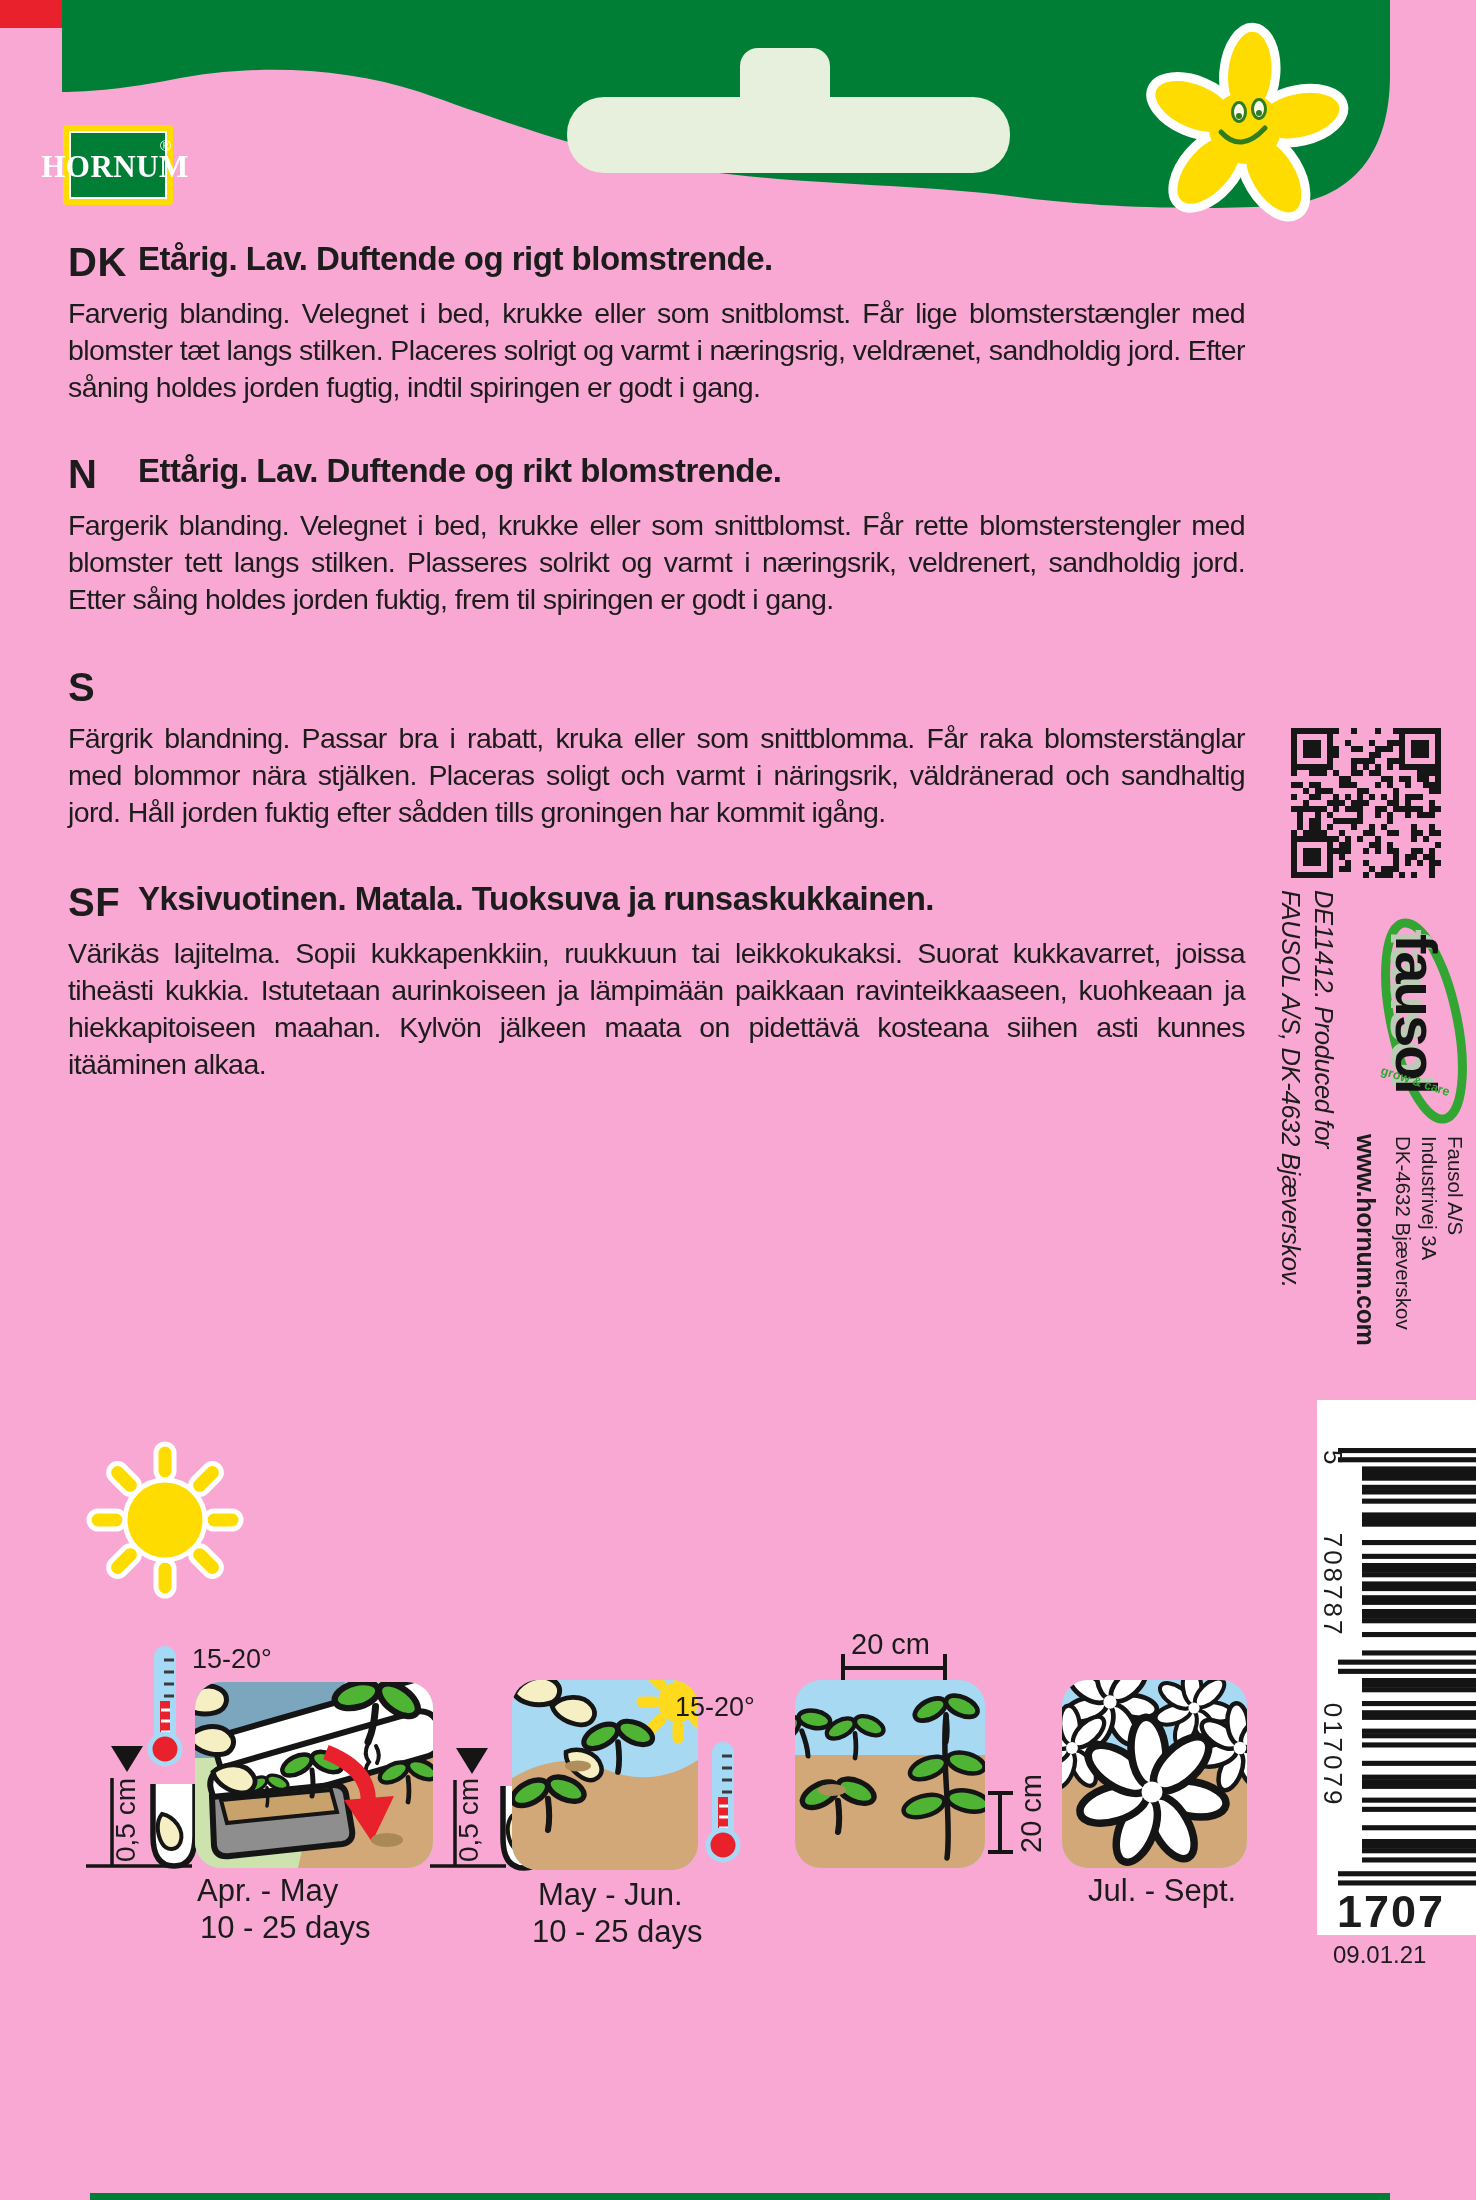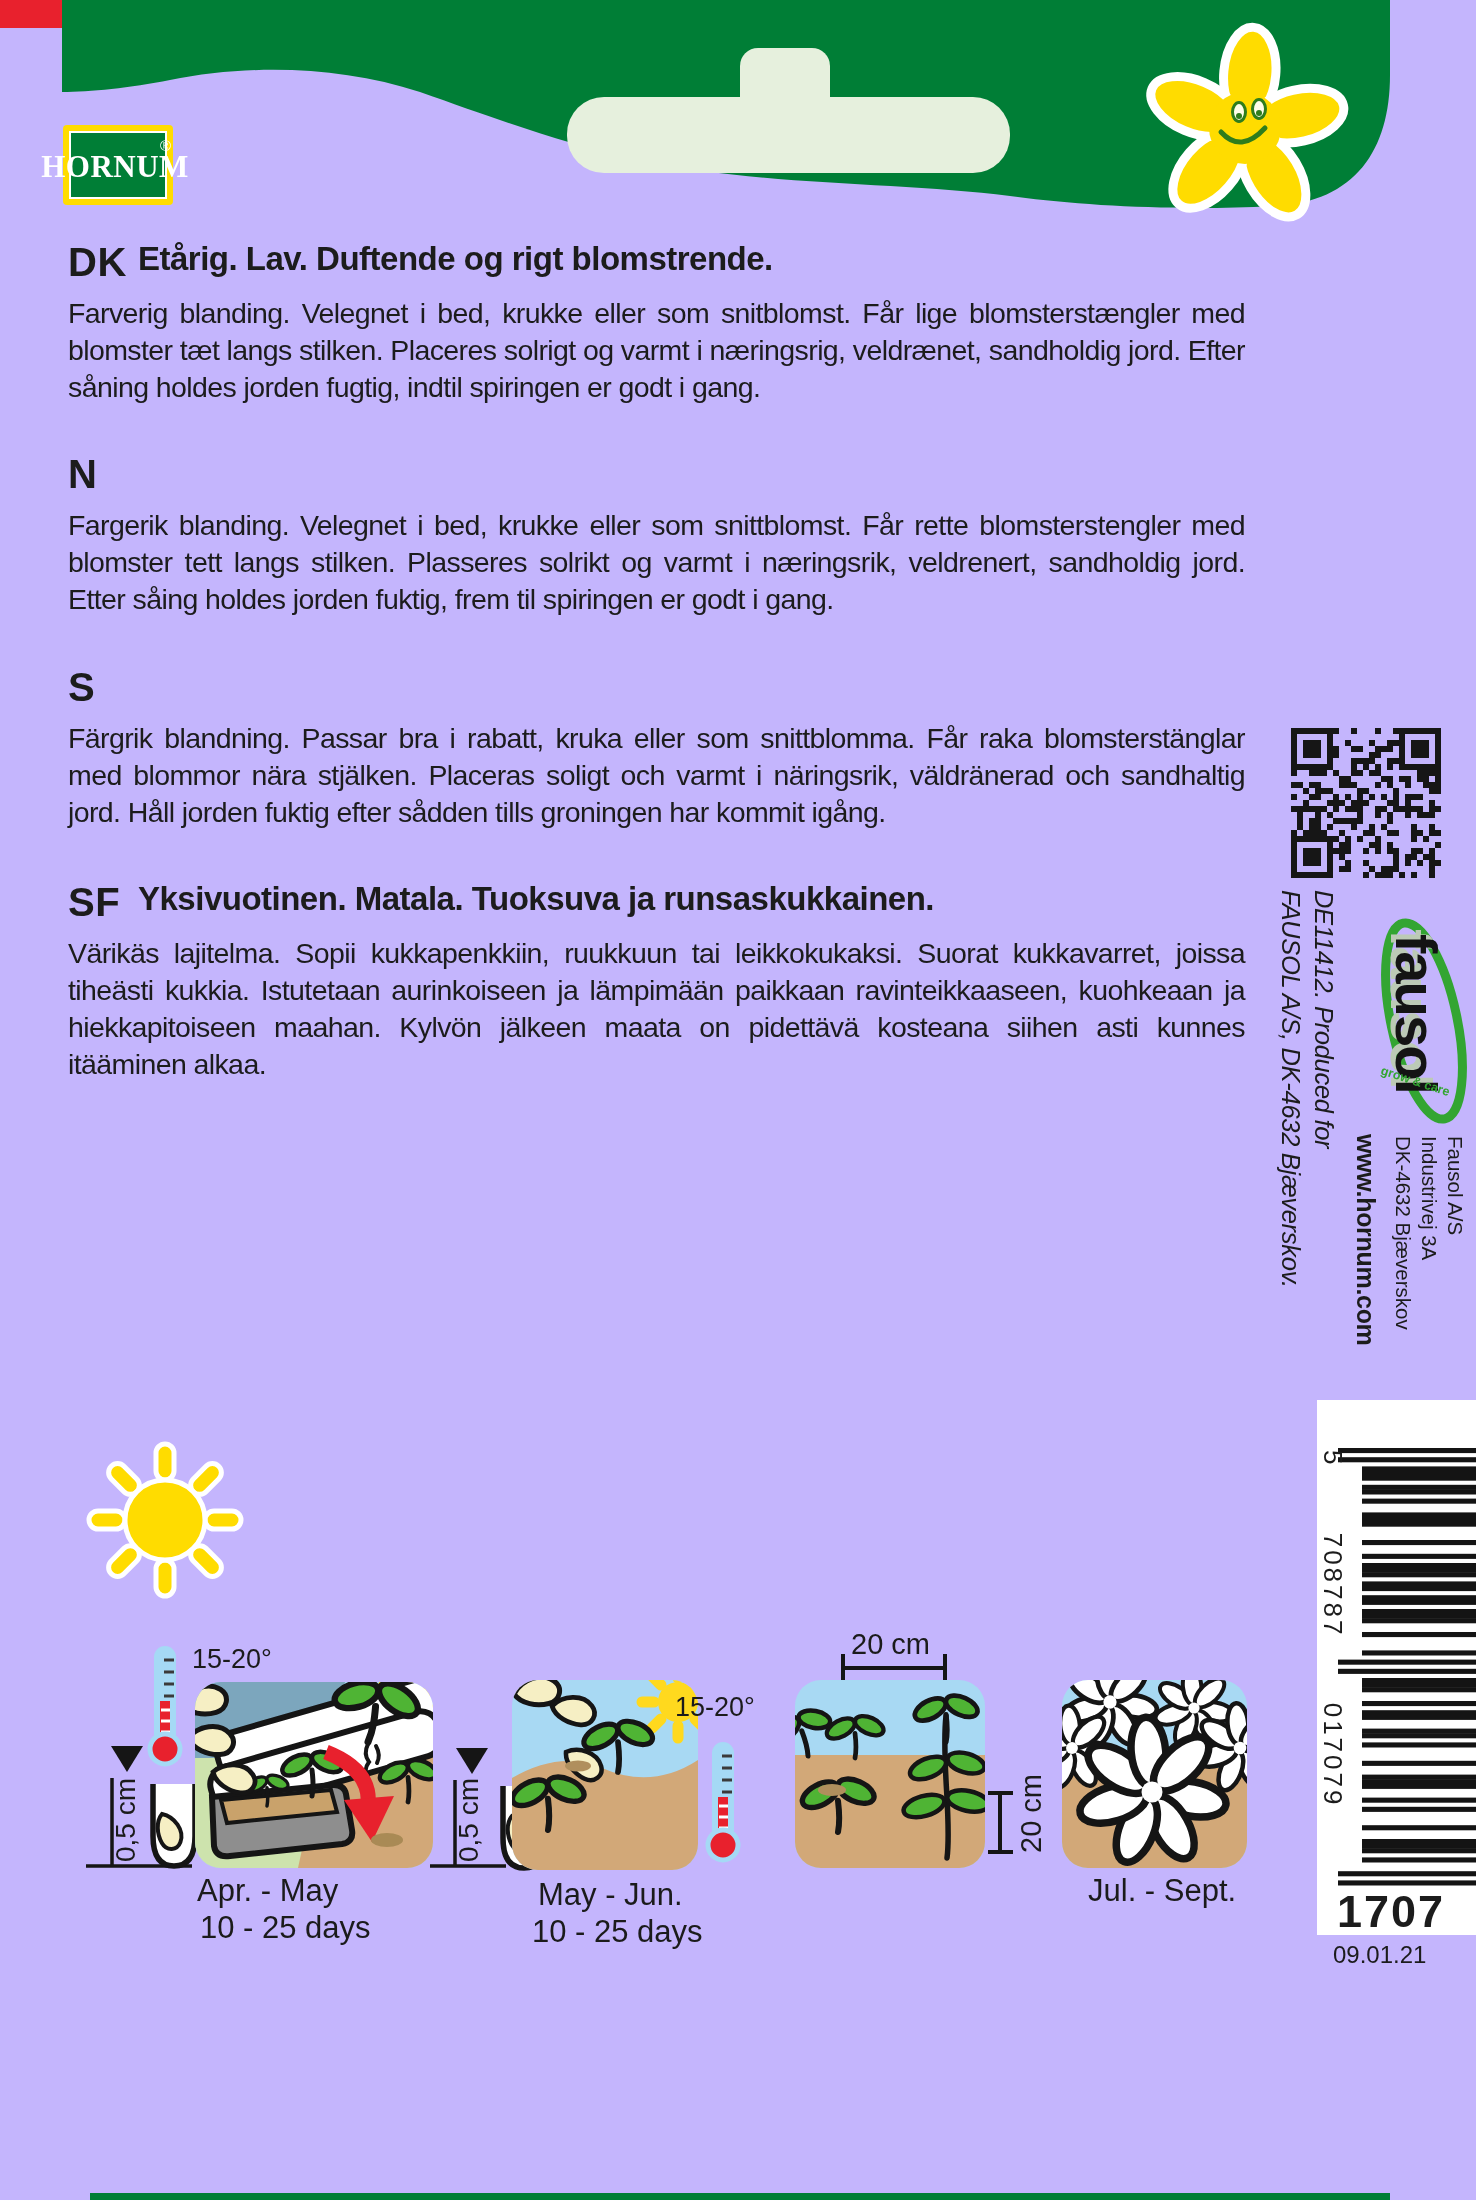--- a/index.html
+++ b/index.html
@@ -1,16 +1,16 @@
 <!DOCTYPE html>
 <html><head>
 <meta charset="utf-8">
 <style>
   html,body{margin:0;padding:0;background:#9aa49a;}
-  .page{position:relative;width:1476px;height:2200px;background:#c4b5fd;overflow:hidden;
+  .page{position:relative;width:1476px;height:2200px;background:#f9a8d4;overflow:hidden;
         font-family:"Liberation Sans",sans-serif;color:#1c1c1c;}
   svg text{font-family:"Liberation Sans",sans-serif;}
   
   .sec{position:absolute;left:68px;width:1178px;}
   .sec-head{display:flex;align-items:flex-start;}
   .code{display:inline-block;min-width:70px;font-size:40px;font-weight:bold;letter-spacing:.5px;}
   .ttl{font-size:33px;font-weight:bold;letter-spacing:-.5px;}
   .body{margin:10px 1px 0 0;font-size:28.5px;line-height:37px;letter-spacing:-.6px;
         text-align:justify;text-align-last:left;}
   
@@ -89,20 +89,21 @@
     <div class="sec-head">
       <span class="code">DK</span>
       <span class="ttl">Etårig. Lav. Duftende og rigt blomstrende.</span>
     </div>
     <p class="body">Farverig blanding. Velegnet i bed, krukke eller som snitblomst. Får lige blomsterstængler med blomster tæt langs stilken. Placeres solrigt og varmt i næringsrig, veldrænet, sandholdig jord. Efter såning holdes jorden fugtig, indtil spiringen er godt i gang.</p>
   </div>
 
   <div class="sec" style="top:452px;">
     <div class="sec-head">
       <span class="code">N</span>
+      <span class="ttl">Ettårig. Lav. Duftende og rikt blomstrende.</span>
     </div>
     <p class="body">Fargerik blanding. Velegnet i bed, krukke eller som snittblomst. Får rette blomsterstengler med blomster tett langs stilken. Plasseres solrikt og varmt i næringsrik, veldrenert, sandholdig jord. Etter såing holdes jorden fuktig, frem til spiringen er godt i gang.</p>
   </div>
 
   <div class="sec" style="top:665px;">
     <div class="sec-head">
       <span class="code">S</span>
     </div>
     <p class="body">Färgrik blandning. Passar bra i rabatt, kruka eller som snittblomma. Får raka blomsterstänglar med blommor nära stjälken. Placeras soligt och varmt i näringsrik, väldränerad och sandhaltig jord. Håll jorden fuktig efter sådden tills groningen har kommit igång.</p>
   </div>

